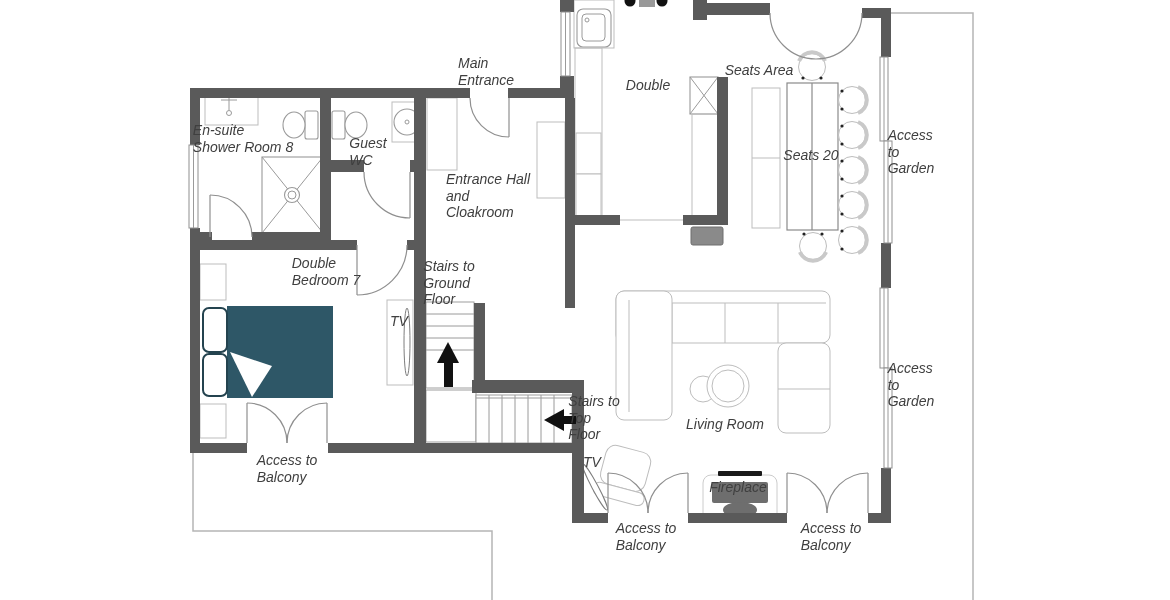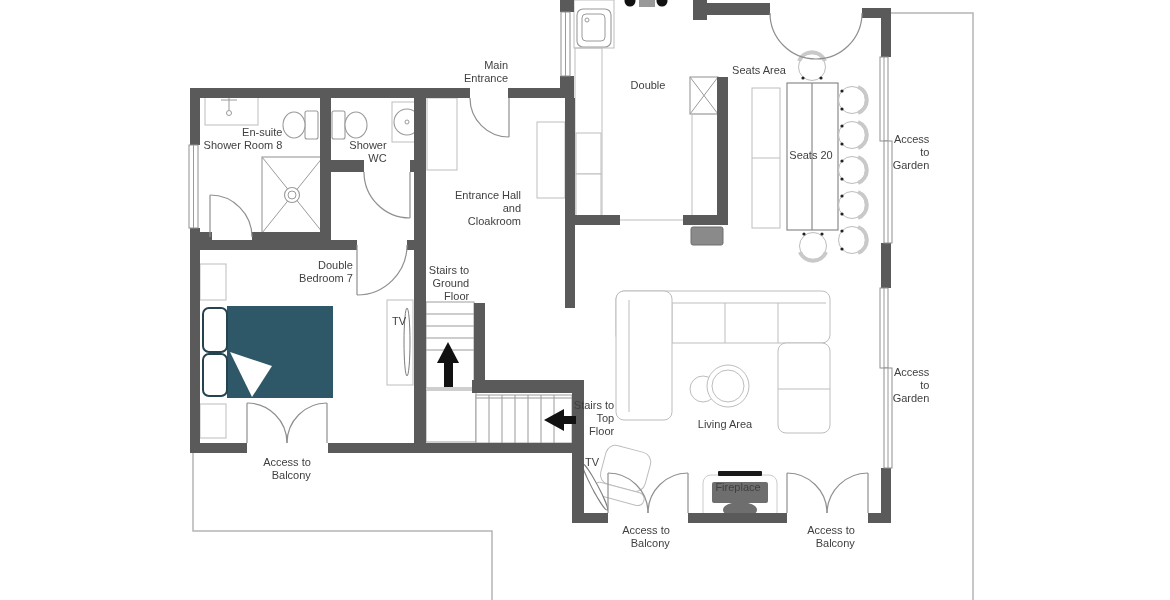--- a/index.html
+++ b/index.html
@@ -1,20 +1,20 @@
 <!DOCTYPE html>
 <html><head>
 <meta charset="utf-8">
 <style>
   html,body{margin:0;padding:0;background:#ffffff;}
   .canvas{position:relative;width:1170px;height:600px;background:#ffffff;overflow:hidden;
           font-family:"Liberation Sans",sans-serif;}
   .canvas svg{position:absolute;left:0;top:0;}
-  .lbl{position:absolute;transform:translate(-50%,-50%);font-size:11px;line-height:1.18;
-       color:#3f3f3f;text-align:right;white-space:pre-line;pointer-events:none;}
+  .lbl{position:absolute;transform:translate(-50%,-50%);font-size:14px;line-height:1.18;
+       color:#3f3f3f;text-align:left;white-space:pre-line;pointer-events:none;font-style:italic;}
   
   .fur{fill:#ffffff;stroke:#bdbdbd;stroke-width:1;}
   .fur2{fill:#ffffff;stroke:#9a9a9a;stroke-width:1.1;}
   .ln{fill:none;stroke:#bdbdbd;stroke-width:1;}
   .ln2{fill:none;stroke:#9a9a9a;stroke-width:1;}
   .tread{fill:#ffffff;stroke:#9e9e9e;stroke-width:1;}
   .door{fill:none;stroke:#8f8f8f;stroke-width:1.2;}
   .win{fill:#ffffff;stroke:#8f8f8f;stroke-width:1;}
   .bound{fill:none;stroke:#b5b5b5;stroke-width:1.5;}
   .pillow{fill:#ffffff;stroke:#24434f;stroke-width:2;}
@@ -322,23 +322,23 @@
       <polygon points="544,420 564,409 564,431"></polygon>
       <rect x="564" y="416" width="12" height="8"></rect>
     </g>
   </g>
 </svg>
 
   <div class="lbl" style="left:486px;top:72px">Main
 Entrance</div>
   <div class="lbl" style="left:243px;top:139px">En-suite
 Shower Room 8</div>
-  <div class="lbl" style="left:368px;top:152px">Shower
+  <div class="lbl" style="left:368px;top:152px">Guest
 WC</div>
-  <div class="lbl" style="left:488px;top:208px">Entrance Hall
+  <div class="lbl" style="left:488px;top:196px">Entrance Hall
 and
 Cloakroom</div>
   <div class="lbl" style="left:648px;top:85px">Double</div>
   <div class="lbl" style="left:759px;top:70px">Seats Area</div>
   <div class="lbl" style="left:811px;top:155px">Seats 20</div>
   <div class="lbl" style="left:911px;top:152px">Access
 to
 Garden</div>
   <div class="lbl" style="left:911px;top:385px">Access
 to
@@ -346,21 +346,21 @@
   <div class="lbl" style="left:326px;top:272px">Double
 Bedroom 7</div>
   <div class="lbl" style="left:449px;top:283px">Stairs to
 Ground
 Floor</div>
   <div class="lbl" style="left:594px;top:418px">Stairs to
 Top
 Floor</div>
   <div class="lbl" style="left:399px;top:321px">TV</div>
   <div class="lbl" style="left:592px;top:462px">TV</div>
-  <div class="lbl" style="left:725px;top:424px">Living Area</div>
+  <div class="lbl" style="left:725px;top:424px">Living Room</div>
   <div class="lbl" style="left:738px;top:487px">Fireplace</div>
   <div class="lbl" style="left:287px;top:469px">Access to
 Balcony</div>
   <div class="lbl" style="left:646px;top:537px">Access to
 Balcony</div>
   <div class="lbl" style="left:831px;top:537px">Access to
 Balcony</div>
 </div>
 
 </body></html>

